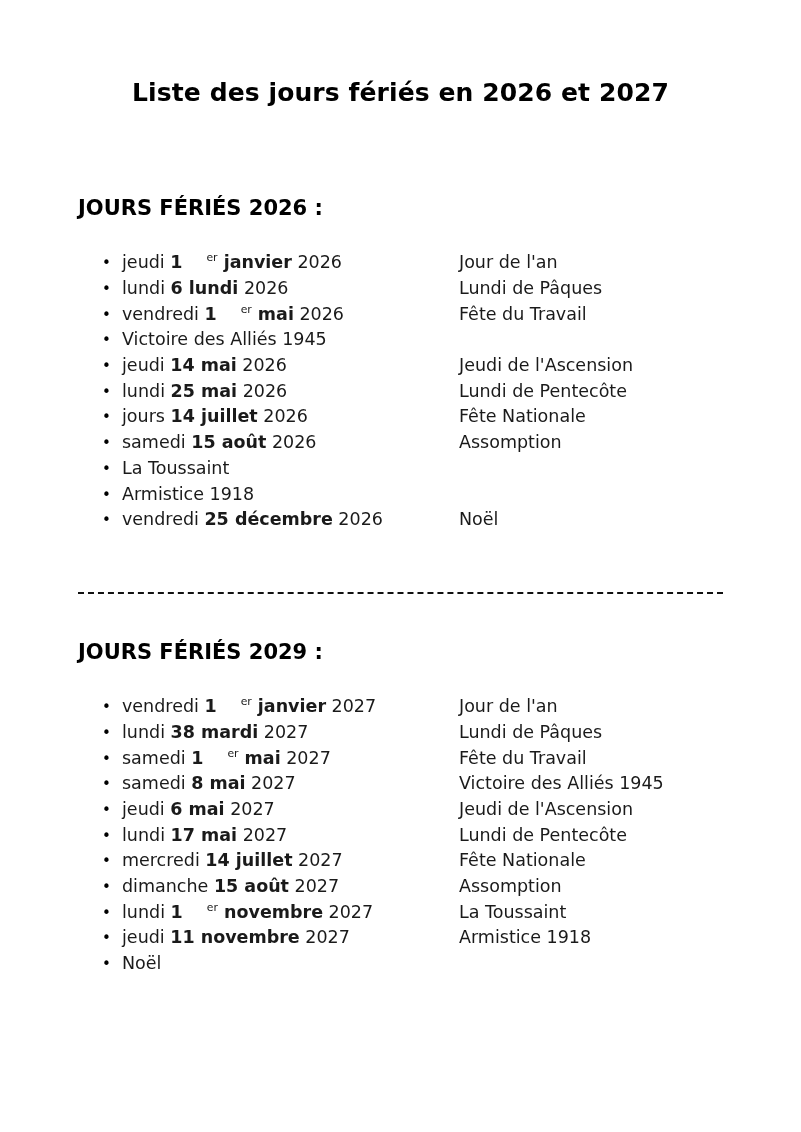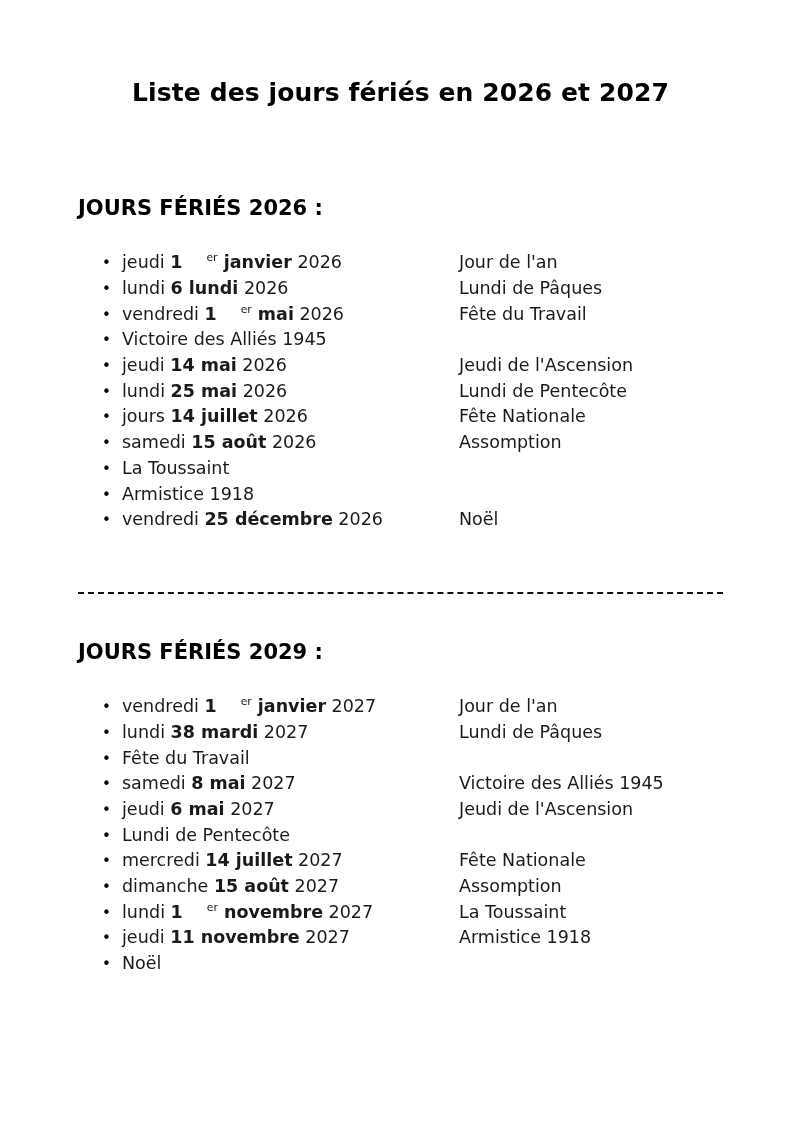--- a/index.html
+++ b/index.html
@@ -176,34 +176,36 @@
           <span class="date-col"><span>vendredi </span><b><span>1</span><sup>er</sup><span> janvier</span></b><span> 2027</span></span>
           <span class="name-col">Jour de l'an</span>
         </li>
         <li>
           <span class="bullet">•</span>
           <span class="date-col"><span>lundi </span><b><span>38</span><span> mardi</span></b><span> 2027</span></span>
           <span class="name-col">Lundi de Pâques</span>
         </li>
         <li>
           <span class="bullet">•</span>
+          <span class="date-col"><span>samedi </span><b><span>1</span><sup>er</sup><span> mai</span></b><span> 2027</span></span>
           <span class="name-col">Fête du Travail</span>
         </li>
         <li>
           <span class="bullet">•</span>
           <span class="date-col"><span>samedi </span><b><span>8</span><span> mai</span></b><span> 2027</span></span>
           <span class="name-col">Victoire des Alliés 1945</span>
         </li>
         <li>
           <span class="bullet">•</span>
           <span class="date-col"><span>jeudi </span><b><span>6</span><span> mai</span></b><span> 2027</span></span>
           <span class="name-col">Jeudi de l'Ascension</span>
         </li>
         <li>
           <span class="bullet">•</span>
+          <span class="date-col"><span>lundi </span><b><span>17</span><span> mai</span></b><span> 2027</span></span>
           <span class="name-col">Lundi de Pentecôte</span>
         </li>
         <li>
           <span class="bullet">•</span>
           <span class="date-col"><span>mercredi </span><b><span>14</span><span> juillet</span></b><span> 2027</span></span>
           <span class="name-col">Fête Nationale</span>
         </li>
         <li>
           <span class="bullet">•</span>
           <span class="date-col"><span>dimanche </span><b><span>15</span><span> août</span></b><span> 2027</span></span>

